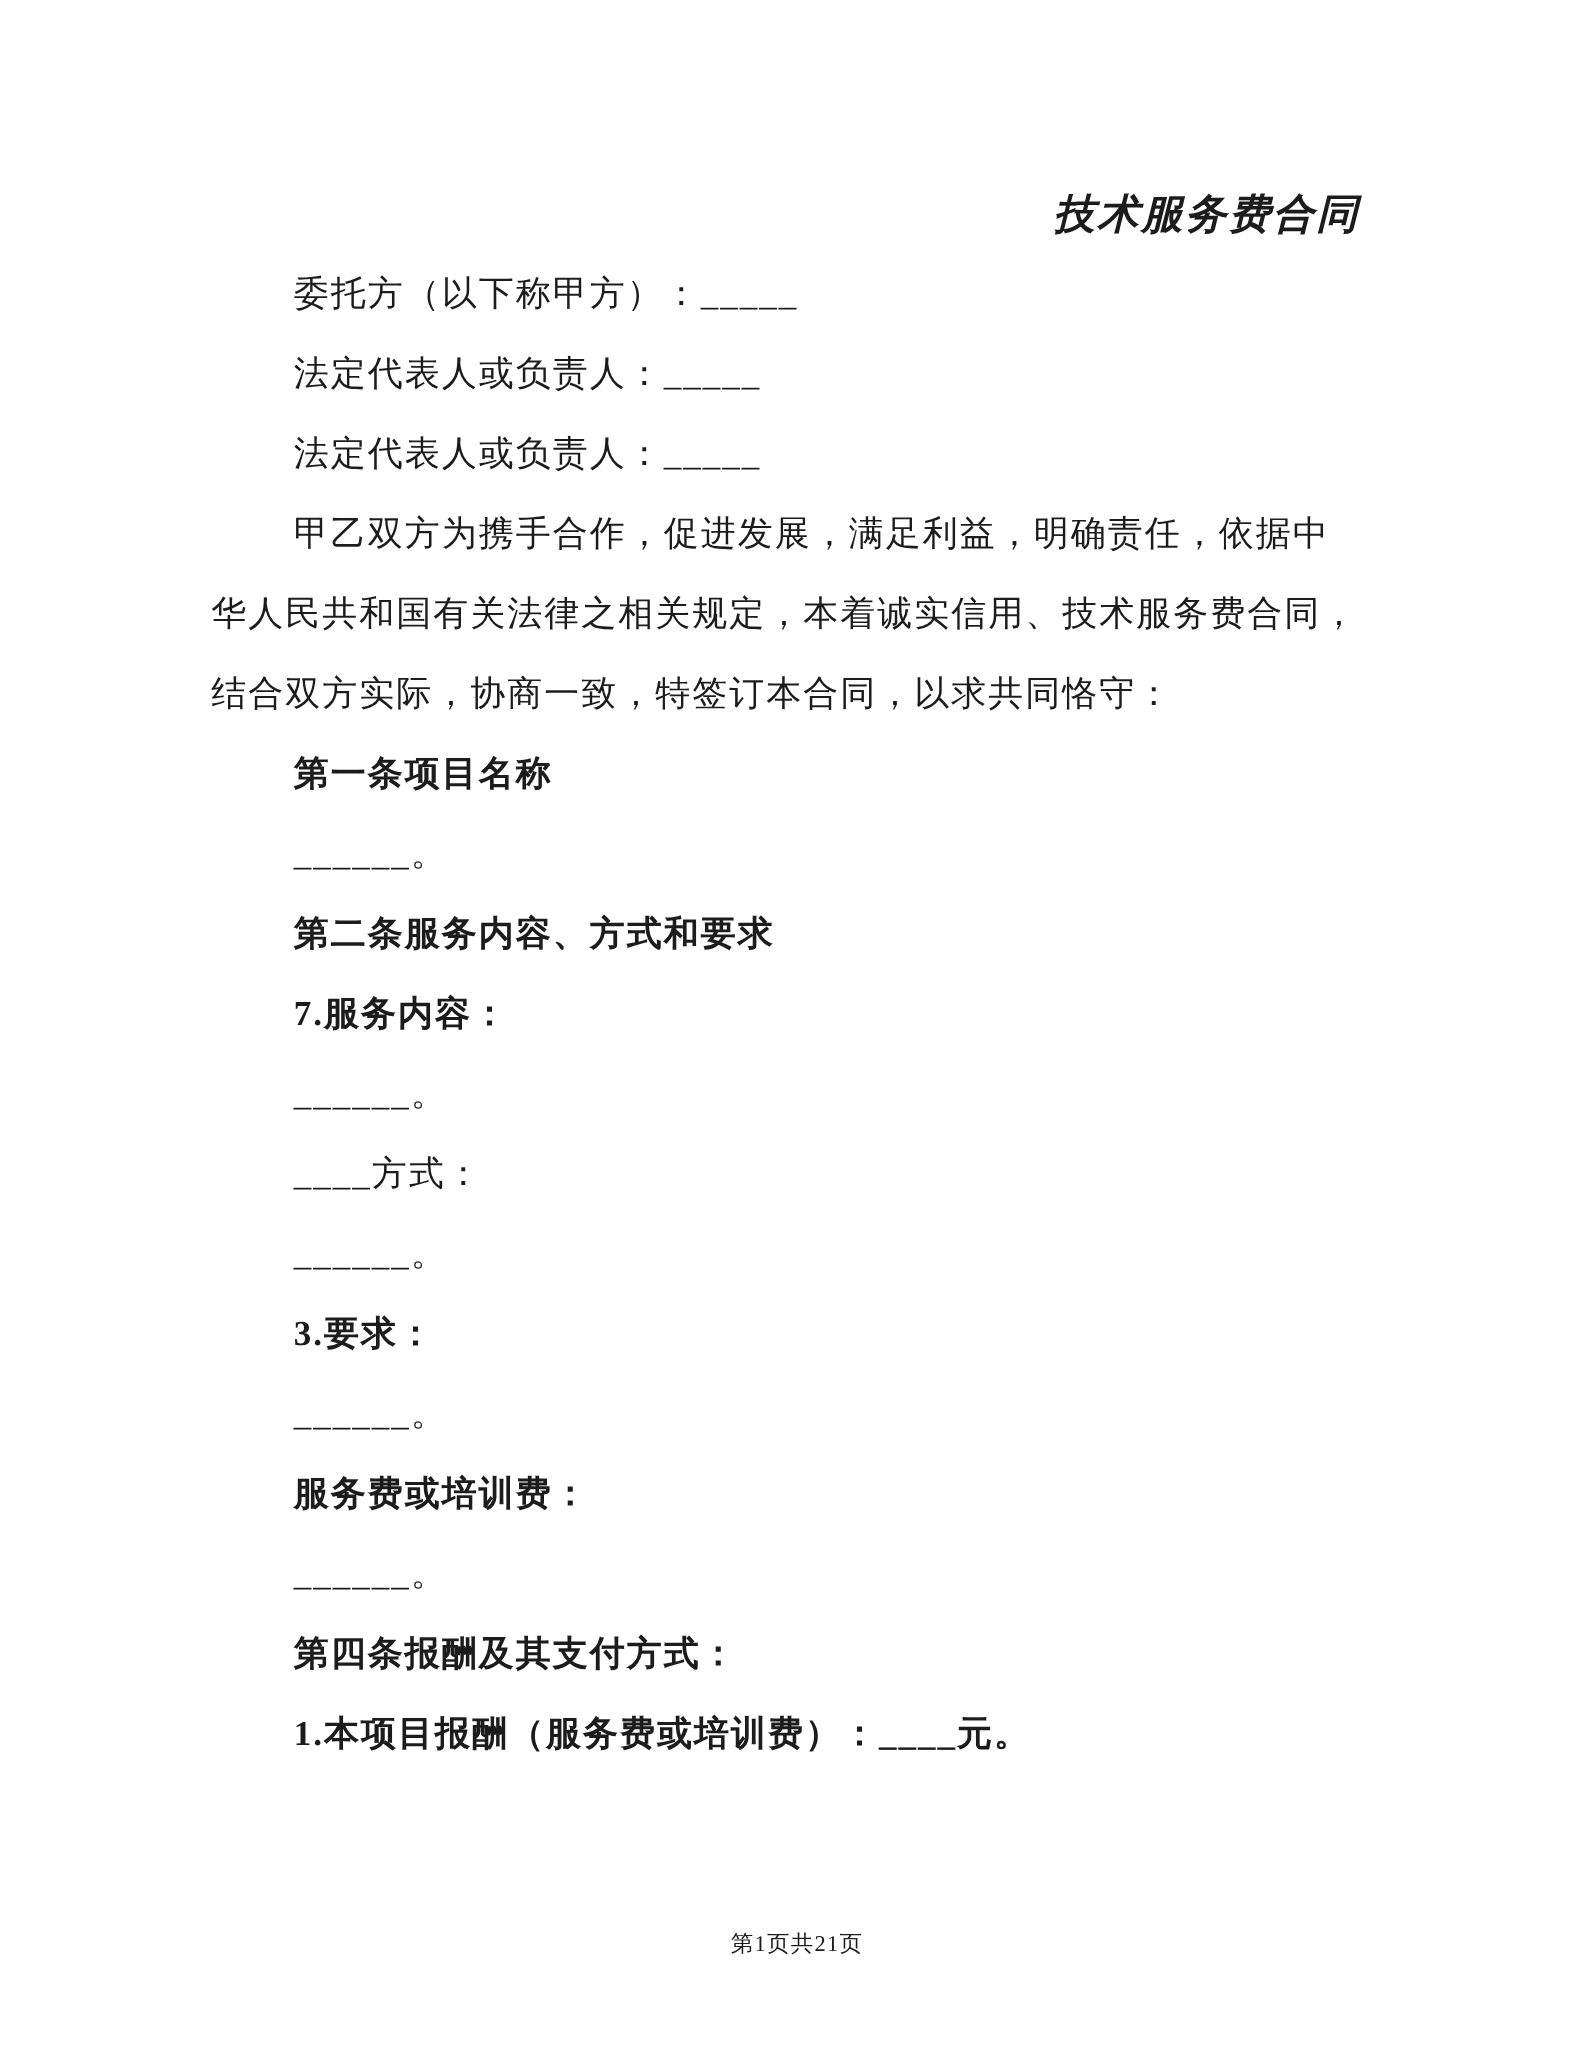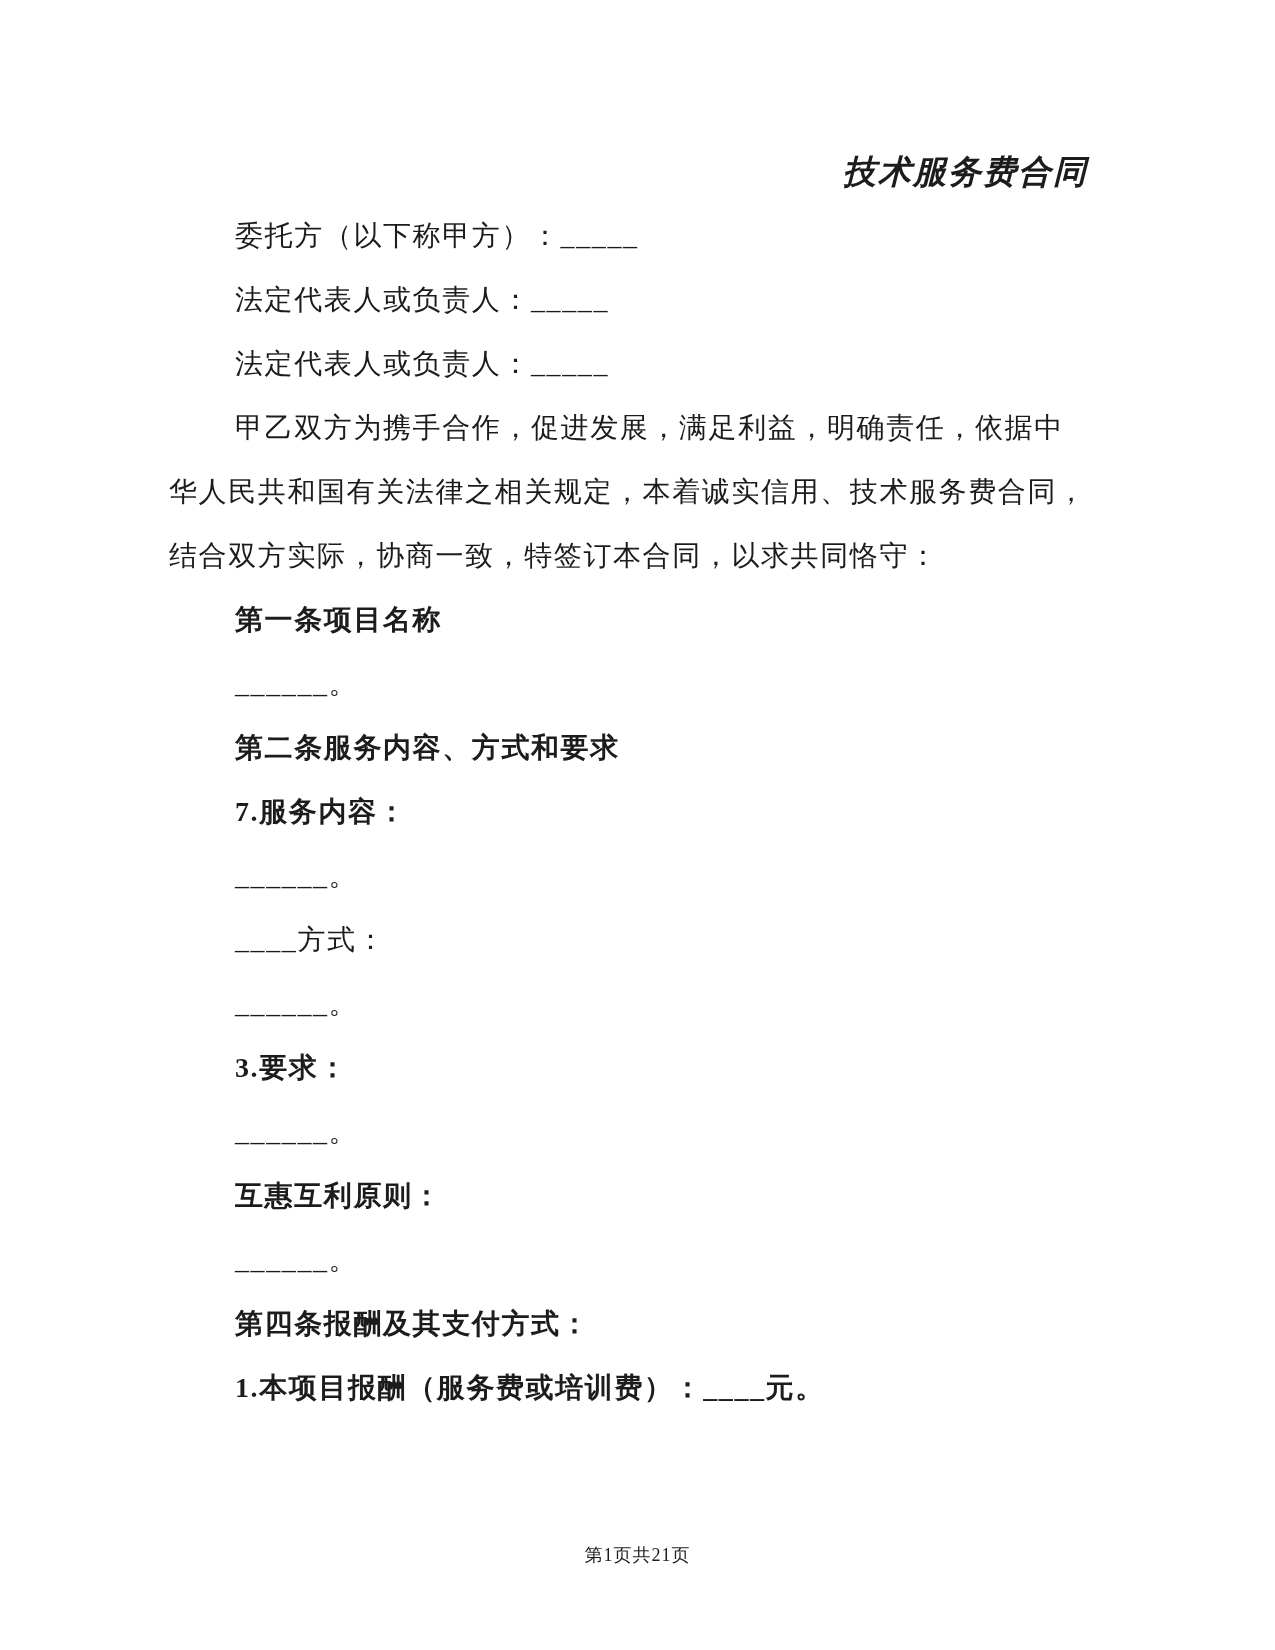--- a/index.html
+++ b/index.html
@@ -78,21 +78,21 @@
     <div class="line">结合双方实际，协商一致，特签订本合同，以求共同恪守：</div>
     <div class="line indent bold">第一条项目名称</div>
     <div class="line indent">______。</div>
     <div class="line indent bold">第二条服务内容、方式和要求</div>
     <div class="line indent bold">7.服务内容：</div>
     <div class="line indent">______。</div>
     <div class="line indent">____方式：</div>
     <div class="line indent">______。</div>
     <div class="line indent bold">3.要求：</div>
     <div class="line indent">______。</div>
-    <div class="line indent bold">互惠互利原则：</div>
+    <div class="line indent bold">服务费或培训费：</div>
     <div class="line indent">______。</div>
     <div class="line indent bold">第四条报酬及其支付方式：</div>
     <div class="line indent bold">1.本项目报酬（服务费或培训费）：____元。</div>
   </div>
 
   <div class="page-footer">第1页共21页</div>
 
 </div>
 
 </body></html>

